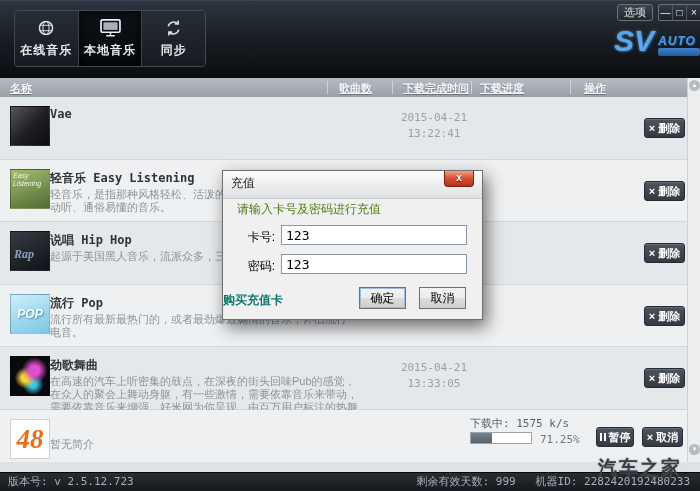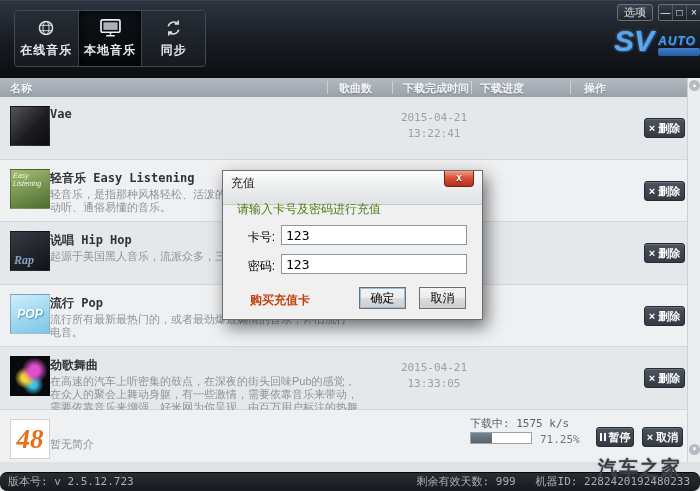--- a/index.html
+++ b/index.html
@@ -32,34 +32,34 @@
     text-shadow:1px 1px 0 #1c4f86, 0 0 3px rgba(130,190,250,.7); }
   .logo .auto { position:absolute; left:46px; top:6px; font-size:12px; font-weight:bold; color:#4a9be6;
     text-shadow:1px 1px 0 #1c4f86; letter-spacing:1px; }
   .logo .strip { position:absolute; left:46px; top:20px; width:42px; height:8px;
     background:linear-gradient(#3f7fc9,#245a9e); border-radius:2px; }
 
   
   .thead { position:absolute; left:0; top:78px; width:688px; height:19px;
     background:linear-gradient(#b4bbc2,#99a1a9); }
   .thead .h { position:absolute; top:3px; font-size:11px; font-weight:bold; color:#f4f6f8;
-    text-shadow:0 1px 1px rgba(0,0,0,.25); }
+    text-shadow:0 1px 1px rgba(0,0,0,.25);text-decoration:underline; }
   .thead .sep { position:absolute; top:3px; width:1px; height:13px; background:rgba(255,255,255,.45); }
 
   
   .rows { position:absolute; left:0; top:97px; width:563px; height:365px; }
   .row { position:absolute; left:0; width:688px; border-bottom:1px solid #d3d7db; }
   .row.odd { background:#e5e8eb; }
   .row.even { background:#eef0f2; }
   .thumb { position:absolute; left:10px; top:9px; width:40px; height:40px; border:1px solid rgba(0,0,0,.18);
     overflow:hidden; font-style:italic; }
   .t-vae  { background:linear-gradient(135deg,#55555a,#1d1d21 55%,#0d0d10); }
   .t-easy { background:linear-gradient(160deg,#a3bd71,#4e6c32); color:#f2f6e8; font-size:7px; padding:2px; line-height:8px; }
   .t-rap  { background:linear-gradient(150deg,#363c44,#0f1216); color:#8aa0c2; font-size:12px; font-weight:bold;
-            display:flex; align-items:flex-end; padding:2px 3px; font-family:"Liberation Serif",serif; }
+            display:flex; align-items:flex-end; padding:8px 3px; font-family:"Liberation Serif",serif; }
   .t-pop  { background:linear-gradient(160deg,#cdeefa,#7cc6e6); color:#ffffff; font-size:12px; font-weight:bold;
             display:flex; align-items:center; justify-content:center; text-shadow:1px 1px 2px #3e88b5; }
   .t-dance{ background:radial-gradient(circle at 62% 35%, #e04fd0 0 14%, rgba(0,0,0,0) 38%),
             radial-gradient(circle at 38% 55%, #f5d53a 0 12%, rgba(0,0,0,0) 34%),
             radial-gradient(circle at 58% 72%, #35c4e8 0 10%, rgba(0,0,0,0) 30%), #0a0a0d; }
   .t-48   { background:#ffffff; color:#e8701a; font-size:27px; font-weight:bold;
             display:flex; align-items:center; justify-content:center; font-family:"Liberation Serif",serif; }
   .rtitle { position:absolute; left:50px; top:10px; font-size:12px; font-weight:bold; color:#2e333b;
     font-family:"DejaVu Sans Mono","Liberation Sans",monospace; }
   .rdesc { position:absolute; left:50px; top:28px; width:300px; font-size:11px; line-height:13px; color:#8d9399; }
@@ -88,43 +88,43 @@
   .scroll { position:absolute; left:687px; top:78px; width:13px; height:384px; background:#ebedef;
     border-left:1px solid #cdd1d5; }
   .scirc { position:absolute; left:1px; width:11px; height:11px; border-radius:50%;
     background:#b5bbc2; color:#fff; font-size:6px; text-align:center; line-height:11px; }
   .scirc.up { top:2px; } .scirc.down { top:366px; }
 
   
   .bstrip { position:absolute; left:0; top:462px; width:700px; height:10px; background:#dfe2e5; }
   .statusbar { position:absolute; left:0; top:472px; width:700px; height:19px;
     background:linear-gradient(#272d33,#171a1e); border-top:1px solid #07080a; color:#a9afb6;
-    font-size:11px; line-height:18px; font-family:"DejaVu Sans Mono",monospace;border-radius:7px; }
+    font-size:11px; line-height:18px; font-family:"DejaVu Sans Mono",monospace; }
   .statusbar .left { position:absolute; left:8px; }
   .statusbar .right { position:absolute; right:10px; }
   .watermark { position:absolute; left:598px; top:455px; z-index:60; font-size:19px; font-weight:bold;
     color:#383d43; letter-spacing:2px; text-shadow:0 1px 1px rgba(255,255,255,.2), 0 0 2px rgba(0,0,0,.4); }
 
   
   .dialog { position:absolute; left:222px; top:170px; width:261px; height:150px; z-index:100;
     background:#f0f0f0; border:1px solid #6f6f6f; box-shadow:4px 7px 16px rgba(0,0,0,.55); }
-  .dtitlebar { position:relative; height:34px; background:linear-gradient(#fdfdfd,#e9ebed 60%,#dfe2e5);
+  .dtitlebar { position:relative; height:28px; background:linear-gradient(#fdfdfd,#e9ebed 60%,#dfe2e5);
     border-bottom:1px solid #c9c9c9; }
   .dtitle { position:absolute; left:8px; top:4px; font-size:12px; color:#1c1c1c; }
   .dclose { position:absolute; right:8px; top:0; width:30px; height:16px;
     background:linear-gradient(#f3a083,#d9543a 45%,#b03020); border:1px solid #7e1f10;
     border-top:none; border-radius:0 0 4px 4px; color:#fff; font-size:10px; font-weight:bold;
     text-align:center; line-height:14px; text-shadow:0 1px 1px #5e1308; }
   .dprompt { position:absolute; left:14px; top:30px; font-size:12px; color:#4d7c0f; }
   .dfield-label { position:absolute; left:20px; width:32px; font-size:12px; color:#000; text-align:right; }
   .dinput { position:absolute; left:58px; width:186px; height:20px; border:1px solid #8a98a5;
     background:#fff; font-size:13px; font-family:"DejaVu Sans Mono",monospace; padding:0 4px; color:#000; }
   .lab1 { top:58px; } .in1 { top:54px; }
   .lab2 { top:87px; } .in2 { top:83px; }
-  .dlink { position:absolute; left:27px; top:121px; font-size:12px; font-weight:bold; color:#c2410c; cursor:pointer; }
+  .dlink { position:absolute; left:0; top:121px; font-size:12px; font-weight:bold; color:#0f766e; cursor:pointer; }
   .dbtn { position:absolute; top:116px; width:47px; height:22px; border:1px solid #707070; border-radius:0;
     background:linear-gradient(#f4f4f4,#ececec 48%,#dcdcdc 52%,#cfcfcf); font-size:12px; color:#000;
     text-align:center; line-height:20px; }
   .dbtn.ok { left:136px; box-shadow:0 0 0 1px #9dbde0 inset; }
   .dbtn.cancel { left:196px; }
 </style>
 </head>
 <body>
 
 <div class="window">

